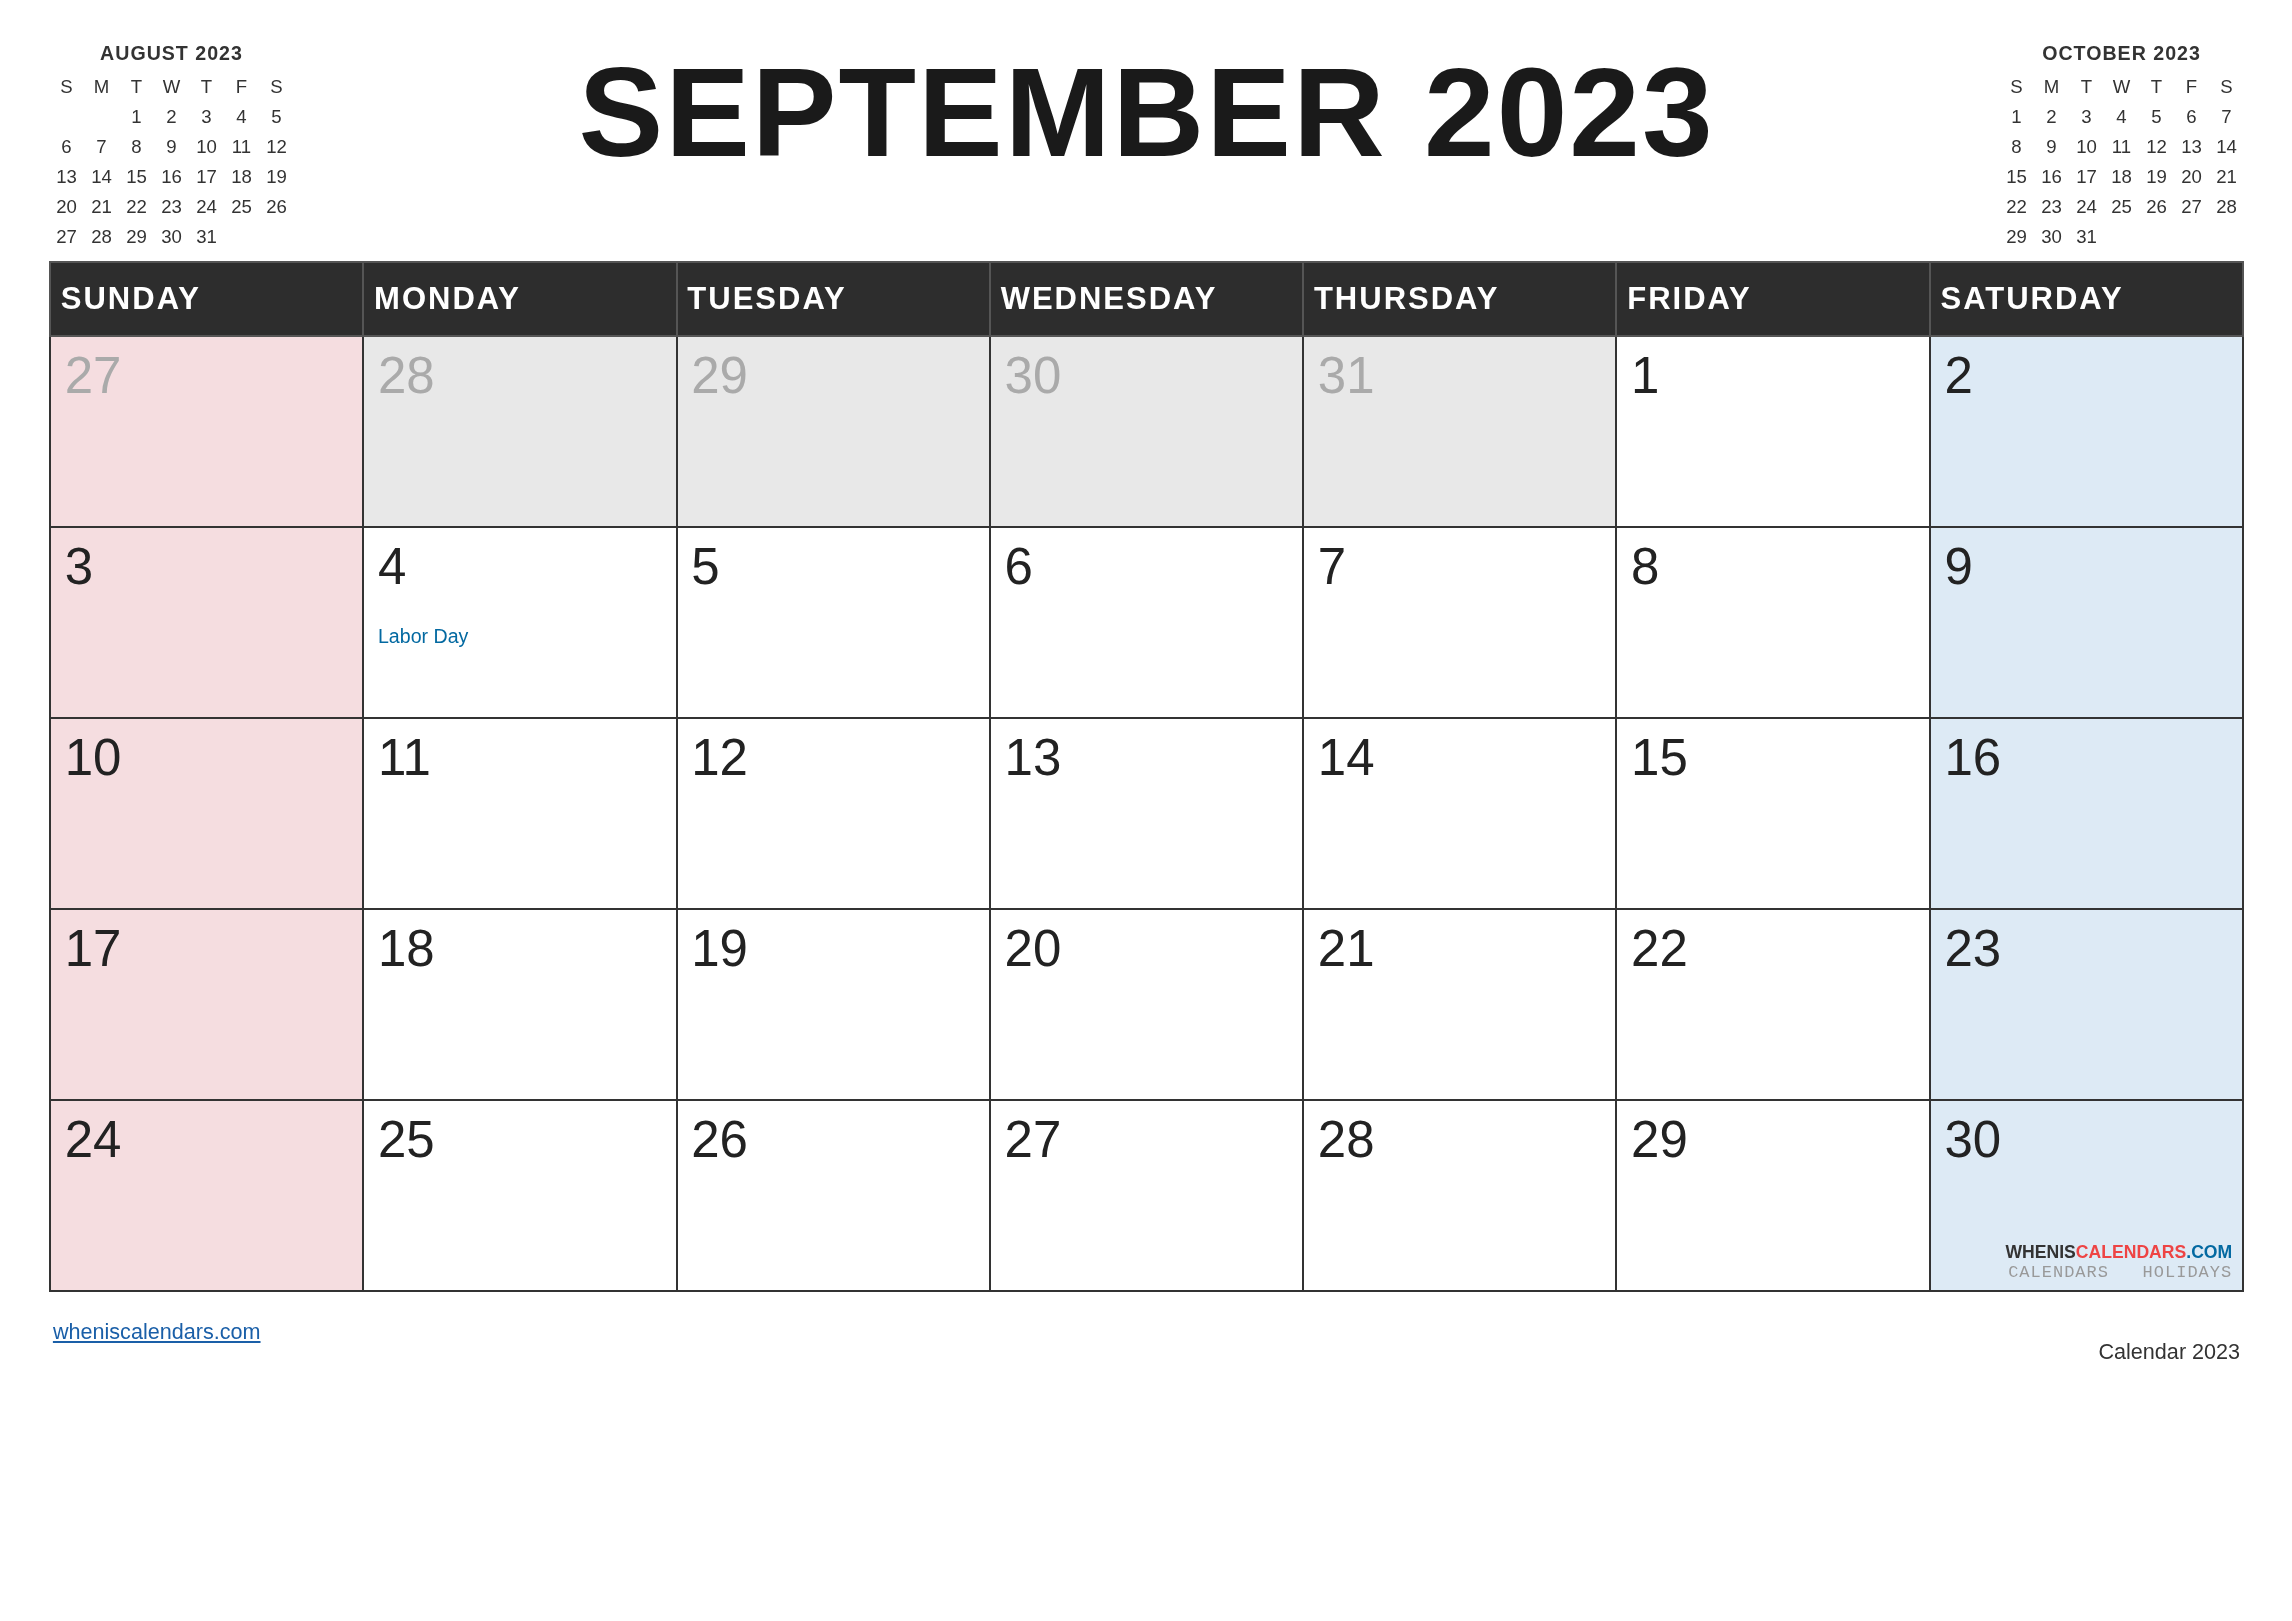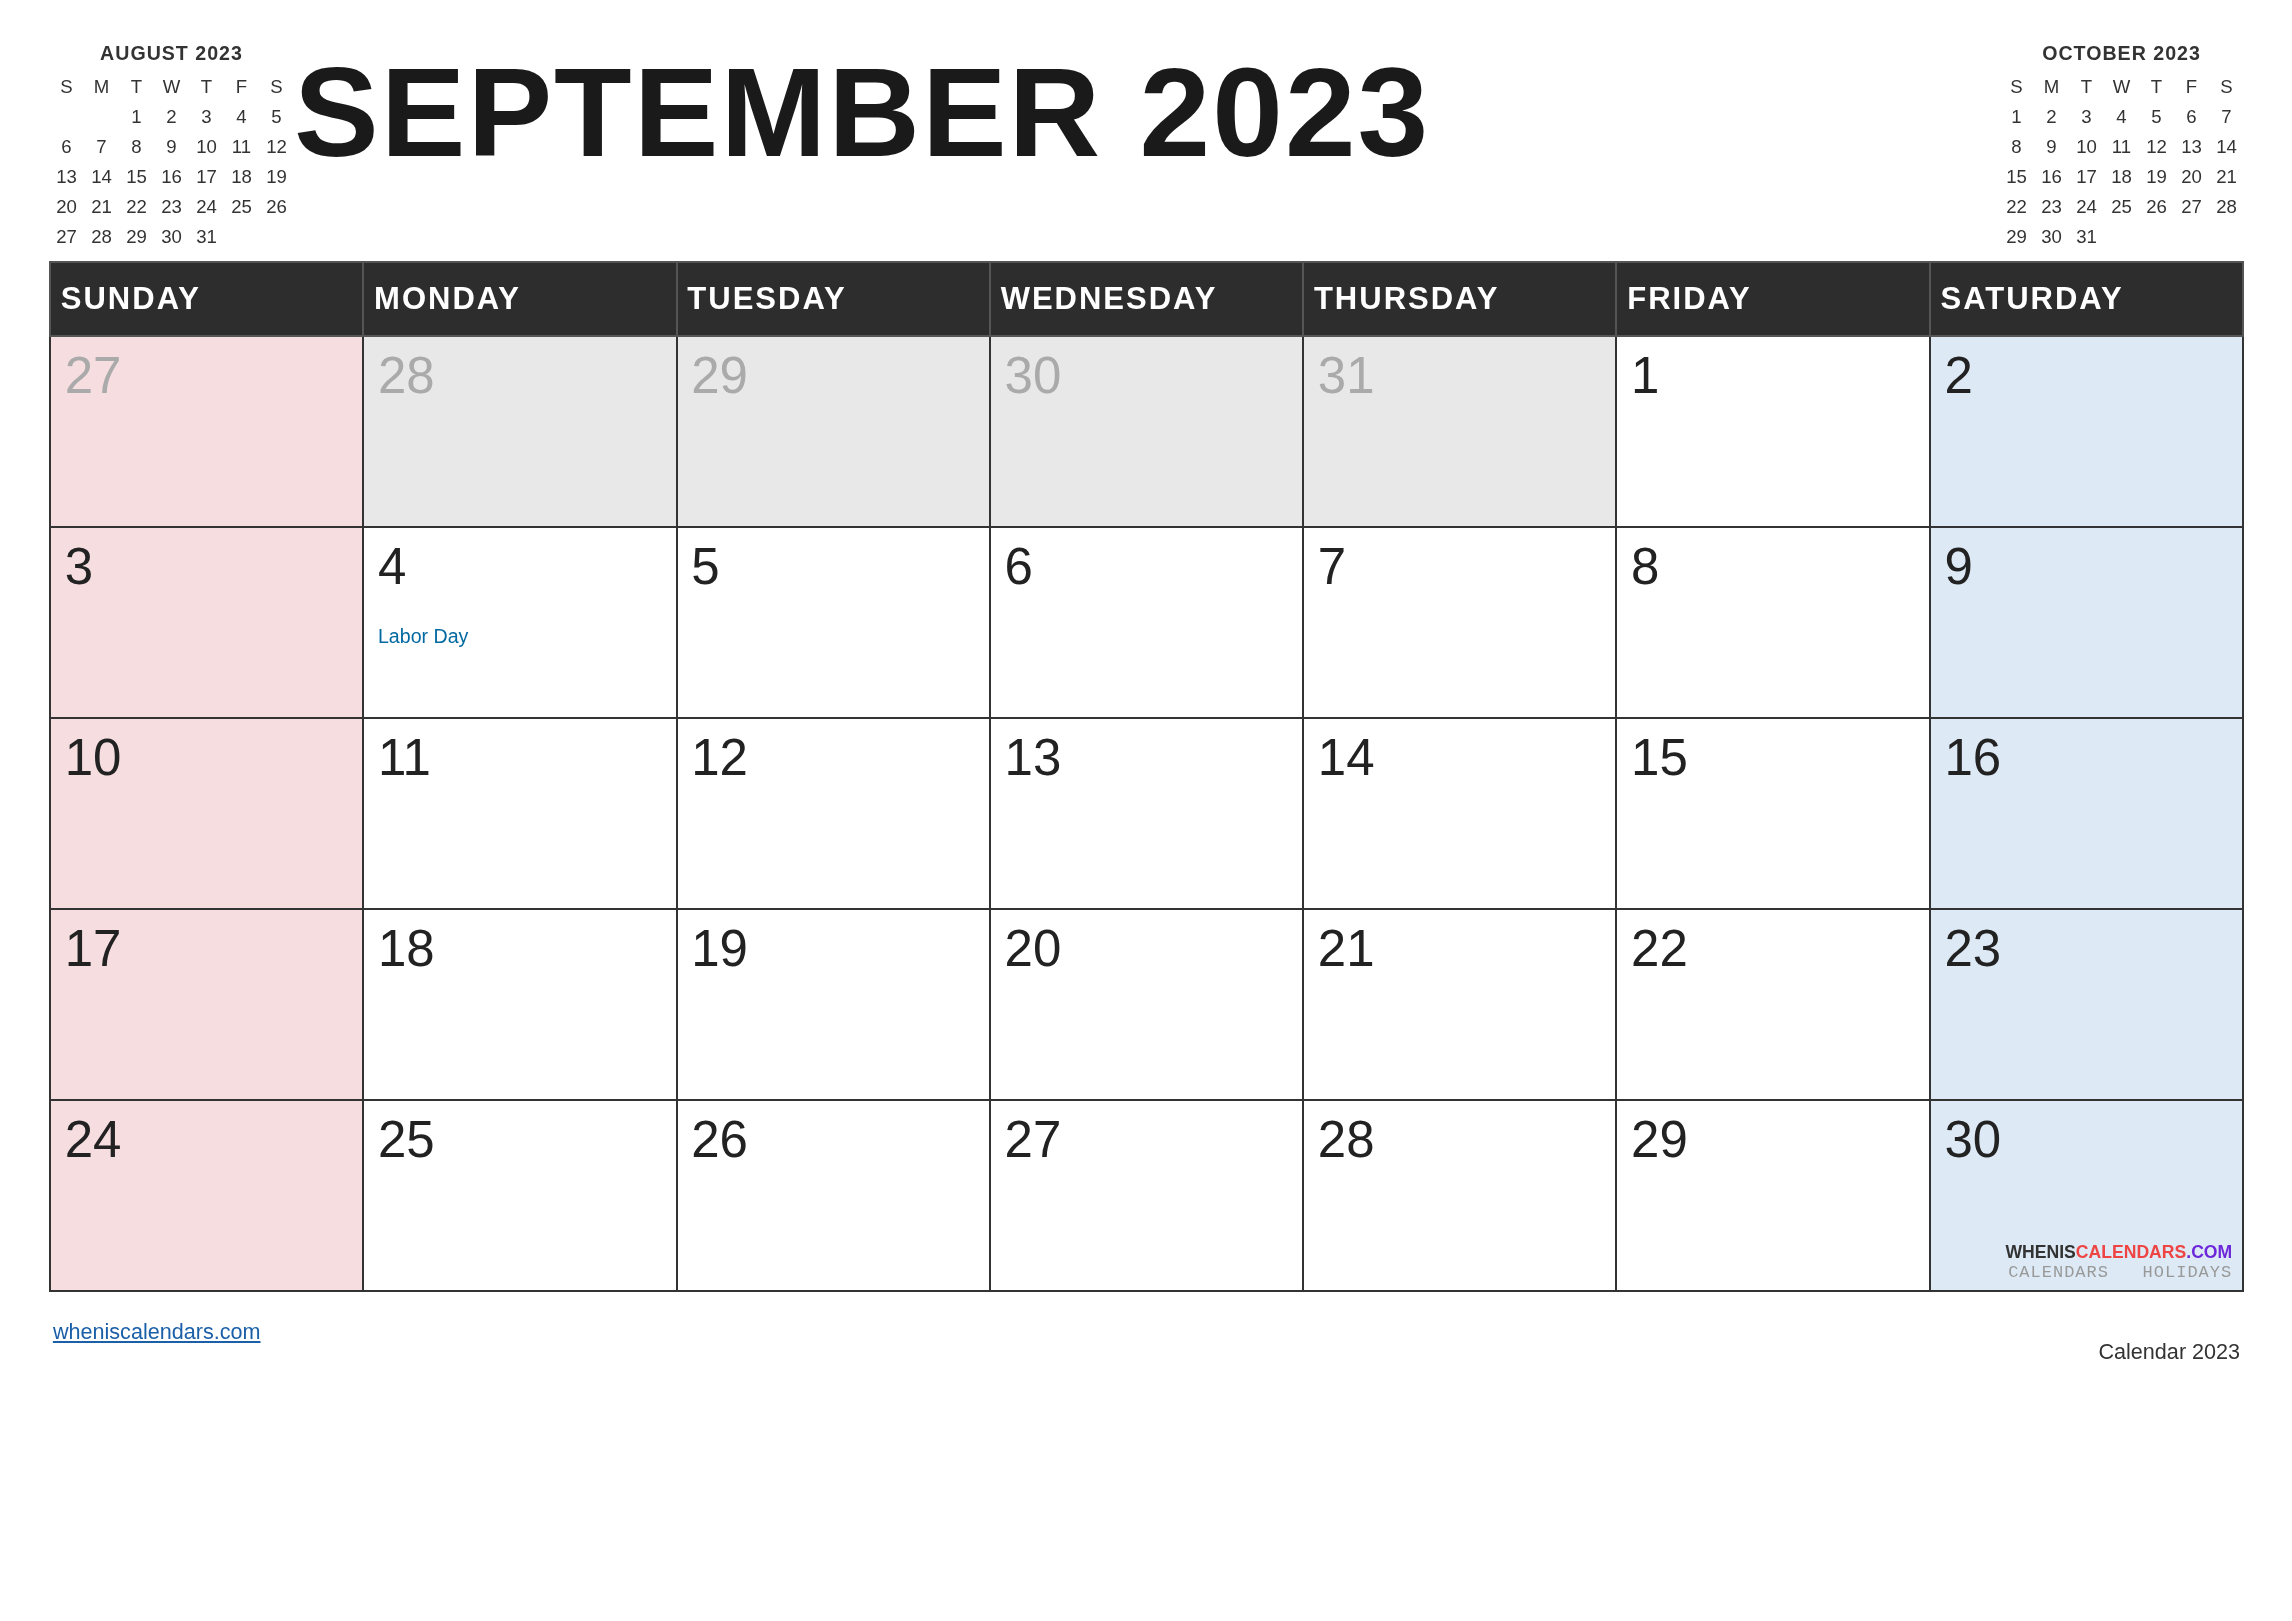--- a/index.html
+++ b/index.html
@@ -46,21 +46,21 @@
     }
 
     .mini-calendar td {
       width: 35px;
       text-align: center;
       font-size: 18.6px;
       padding: 1px 2px;
     }
 
     .main-title {
-      text-align: left;
+      text-align: center;
       font-size: 127px;
       font-weight: 900;
       color: #1a1a1a;
       letter-spacing: 2px;
       flex: 1;
       line-height: 1;
       padding-top: 9.8px;
     }
 
     .calendar-grid {
@@ -391,21 +391,21 @@
         </td>
         <td>
           <span class="day-number">28</span>
         </td>
         <td>
           <span class="day-number">29</span>
         </td>
         <td class="saturday" style="position: relative;">
           <span class="day-number">30</span>
           <div style="position: absolute; bottom: 7.8px; right: 9.8px; text-align: right;">
-            <div style="font-size:17.6px;font-weight:bold;"><span style="color:#333">WHENIS</span><span style="color:#e44">CALENDARS</span><span style="color:#6d28d9">.COM</span></div>
+            <div style="font-size:17.6px;font-weight:bold;"><span style="color:#333">WHENIS</span><span style="color:#e44">CALENDARS</span><span style="color:#0369a1">.COM</span></div>
             <div style="font-size:17px;color:#999;letter-spacing:1px;font-family:Liberation Mono, monospace;">CALENDARS &nbsp; HOLIDAYS</div>
           </div>
         </td>
       </tr>
     </tbody>
 </table>
 
 <div class="footer">
   <span class="footer-link">wheniscalendars.com</span>
   <span class="footer-right">Calendar 2023</span>

